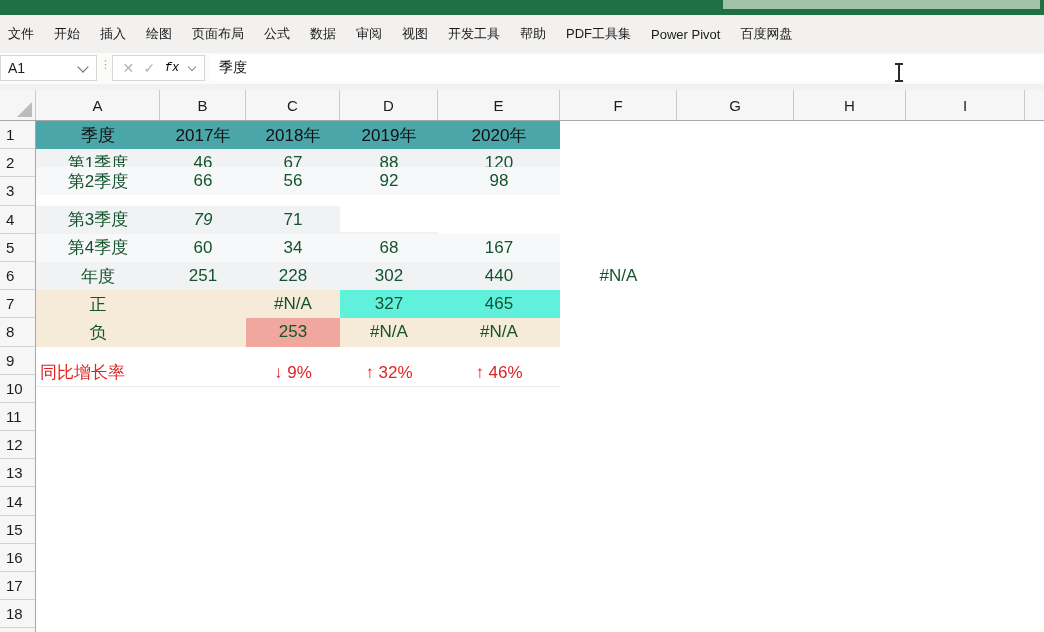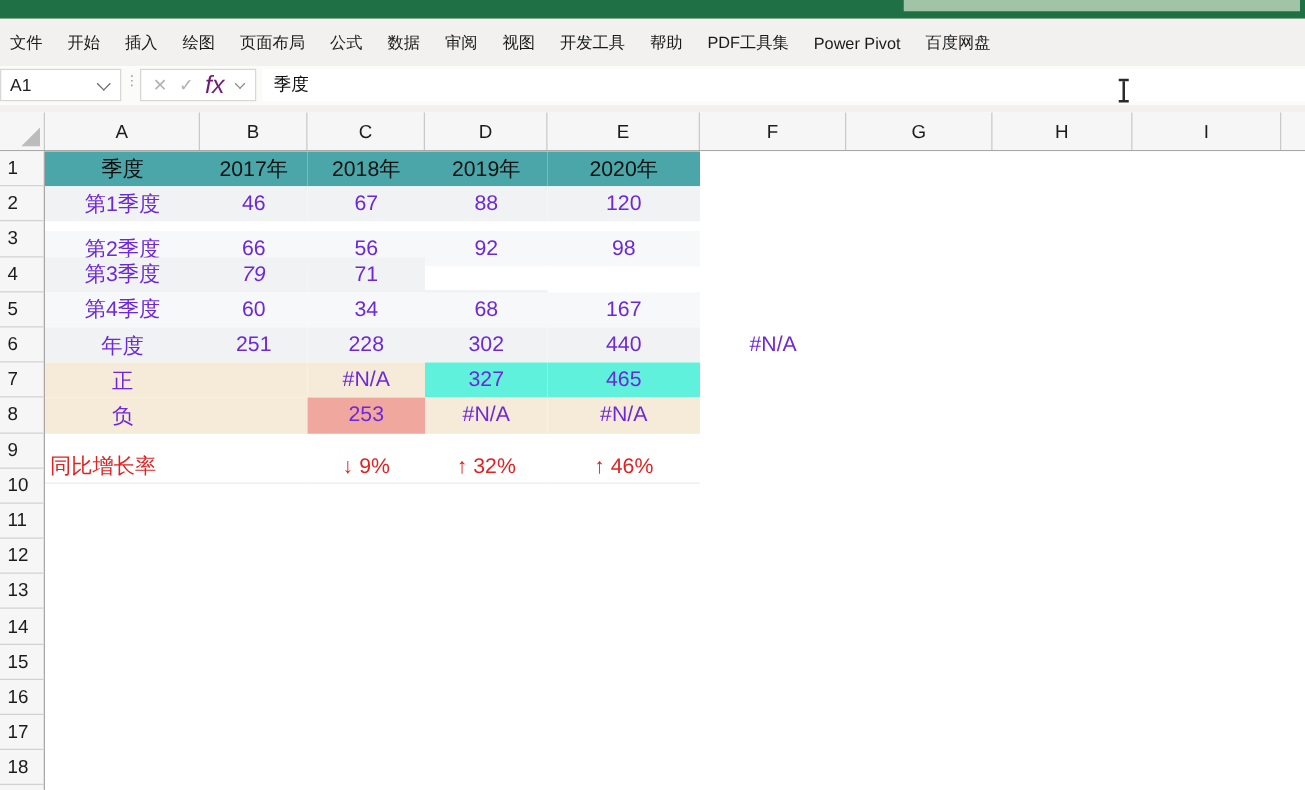--- a/index.html
+++ b/index.html
@@ -20,21 +20,21 @@
   .formulabar{position:absolute;left:0;top:53px;width:1044px;height:31px;background:#FBFBFA;}
   .namebox{position:absolute;left:0;top:2px;width:97px;height:26px;background:#fff;
            border:1px solid #D8D7D6;box-sizing:border-box;display:flex;align-items:center;}
   .namebox .nb-text{font-size:14px;padding-left:7px;flex:1;}
   .chev{width:7px;height:7px;border-right:1.5px solid #6b6b6b;border-bottom:1.5px solid #6b6b6b;
         transform:rotate(45deg);margin-right:9px;margin-top:-3px;}
   .dots{position:absolute;left:100px;top:5px;font-size:11px;color:#9a9a9a;letter-spacing:0;}
   .fxgroup{position:absolute;left:112px;top:2px;width:93px;height:26px;background:#fff;
            border:1px solid #D8D7D6;box-sizing:border-box;display:flex;align-items:center;justify-content:space-evenly;}
   .fx-x,.fx-check{font-size:14px;color:#B3B2B1;}
-  .fx-fx{font-family:Liberation Sans, sans-serif;font-style:italic;font-size:20px;color:#701a75;}
+  .fx-fx{font-family:Liberation Mono, monospace;font-style:italic;font-size:12px;color:#000000;}
   .chev-sm{width:5px;height:5px;border-right:1.2px solid #8a8a8a;border-bottom:1.2px solid #8a8a8a;
            transform:rotate(45deg);margin-top:-2px;}
   .formula-input{position:absolute;left:210px;top:2px;right:0;height:26px;background:#fff;
                  display:flex;align-items:center;padding-left:9px;font-size:14px;color:#0d0d0d;}
   .belowstrip{position:absolute;left:0;top:84px;width:1044px;height:6px;background:#F2F1F0;}
 
   
   .colheaders{position:absolute;left:0;top:90px;width:1044px;height:31px;background:#F6F6F6;
               border-bottom:1px solid #A8A8A8;box-sizing:border-box;display:flex;}
   .corner{width:36px;height:100%;border-right:1px solid #C9C9C9;box-sizing:border-box;position:relative;}
@@ -46,21 +46,21 @@
 
   .rowheaders{position:absolute;left:0;top:121px;width:36px;height:511px;background:#F6F6F6;
               border-right:1px solid #A8A8A8;box-sizing:border-box;overflow:hidden;}
   .rowhead{width:100%;height:28.2px;box-sizing:border-box;border-bottom:1px solid #D2D2D2;
            display:flex;align-items:center;font-size:15px;color:#1c1c1c;padding-left:6px;}
 
   
   .cells{position:absolute;left:36px;top:121px;width:1008px;height:511px;background:#fff;overflow:hidden;}
   .grid-row{position:absolute;left:0;display:flex;height:28.2px;}
   .cell{height:28.2px;box-sizing:border-box;display:flex;align-items:center;justify-content:center;
-        font-size:17px;color:#6d28d9;white-space:nowrap;overflow:visible;}
+        font-size:17px;color:#14532d;white-space:nowrap;overflow:visible;}
   .cell.left{justify-content:flex-start;padding-left:4px;}
   .cell.header{background:var(--header-fill);color:#101010;}
   .cell.band{background:var(--band-fill);}
   .cell.band2{background:var(--band-alt-fill);}
   .cell.cream{background:var(--cream-fill);}
   .cell.cyan{background:var(--positive-fill);}
   .cell.salmon{background:var(--negative-fill);}
   .cell.growth{color:var(--growth-text);border-bottom:1px solid #ECECEC;}
   .cell.none{background:transparent;}
 
@@ -159,21 +159,21 @@
         <div class="cell header" style="width: 98px;">2019年</div>
         <div class="cell header" style="width: 122px;">2020年</div>
       </div>
       <div class="grid-row" style="top: 28.2px;">
         <div class="cell band" style="width: 124px;">第1季度</div>
         <div class="cell band" style="width: 86px;">46</div>
         <div class="cell band" style="width: 94px;">67</div>
         <div class="cell band" style="width: 98px;">88</div>
         <div class="cell band" style="width: 122px;">120</div>
       </div>
-      <div class="grid-row" style="top: 64px;">
+      <div class="grid-row" style="top: 46px;">
         <div class="cell band2" style="width: 124px;">第2季度</div>
         <div class="cell band2" style="width: 86px;">66</div>
         <div class="cell band2" style="width: 94px;">56</div>
         <div class="cell band2" style="width: 98px;">92</div>
         <div class="cell band2" style="width: 122px;">98</div>
       </div>
       <div class="grid-row" style="top: 84.6px;">
         <div class="cell band" style="width: 124px; text-align: right;">第3季度</div>
         <div class="cell band" style="width: 86px; font-style: italic;">79</div>
         <div class="cell band" style="width: 94px;">71</div>

